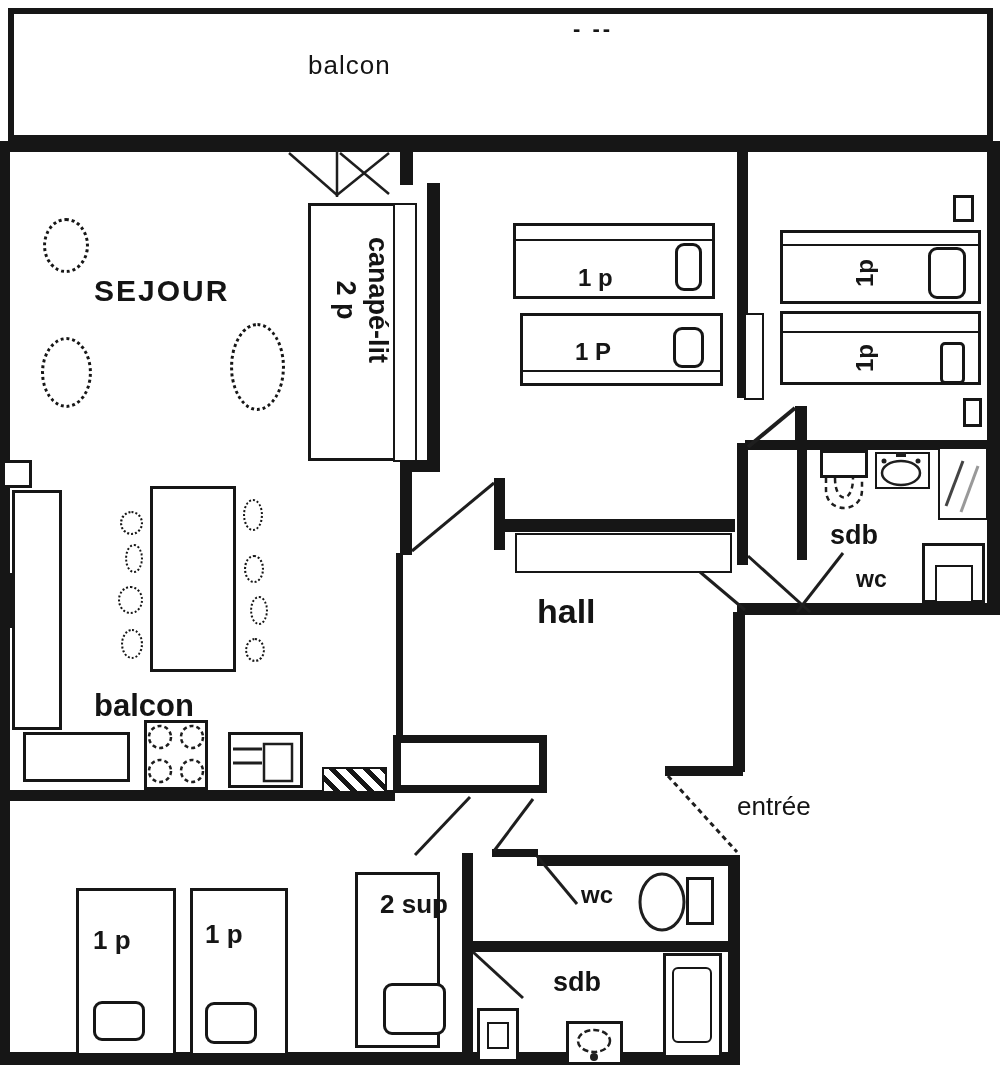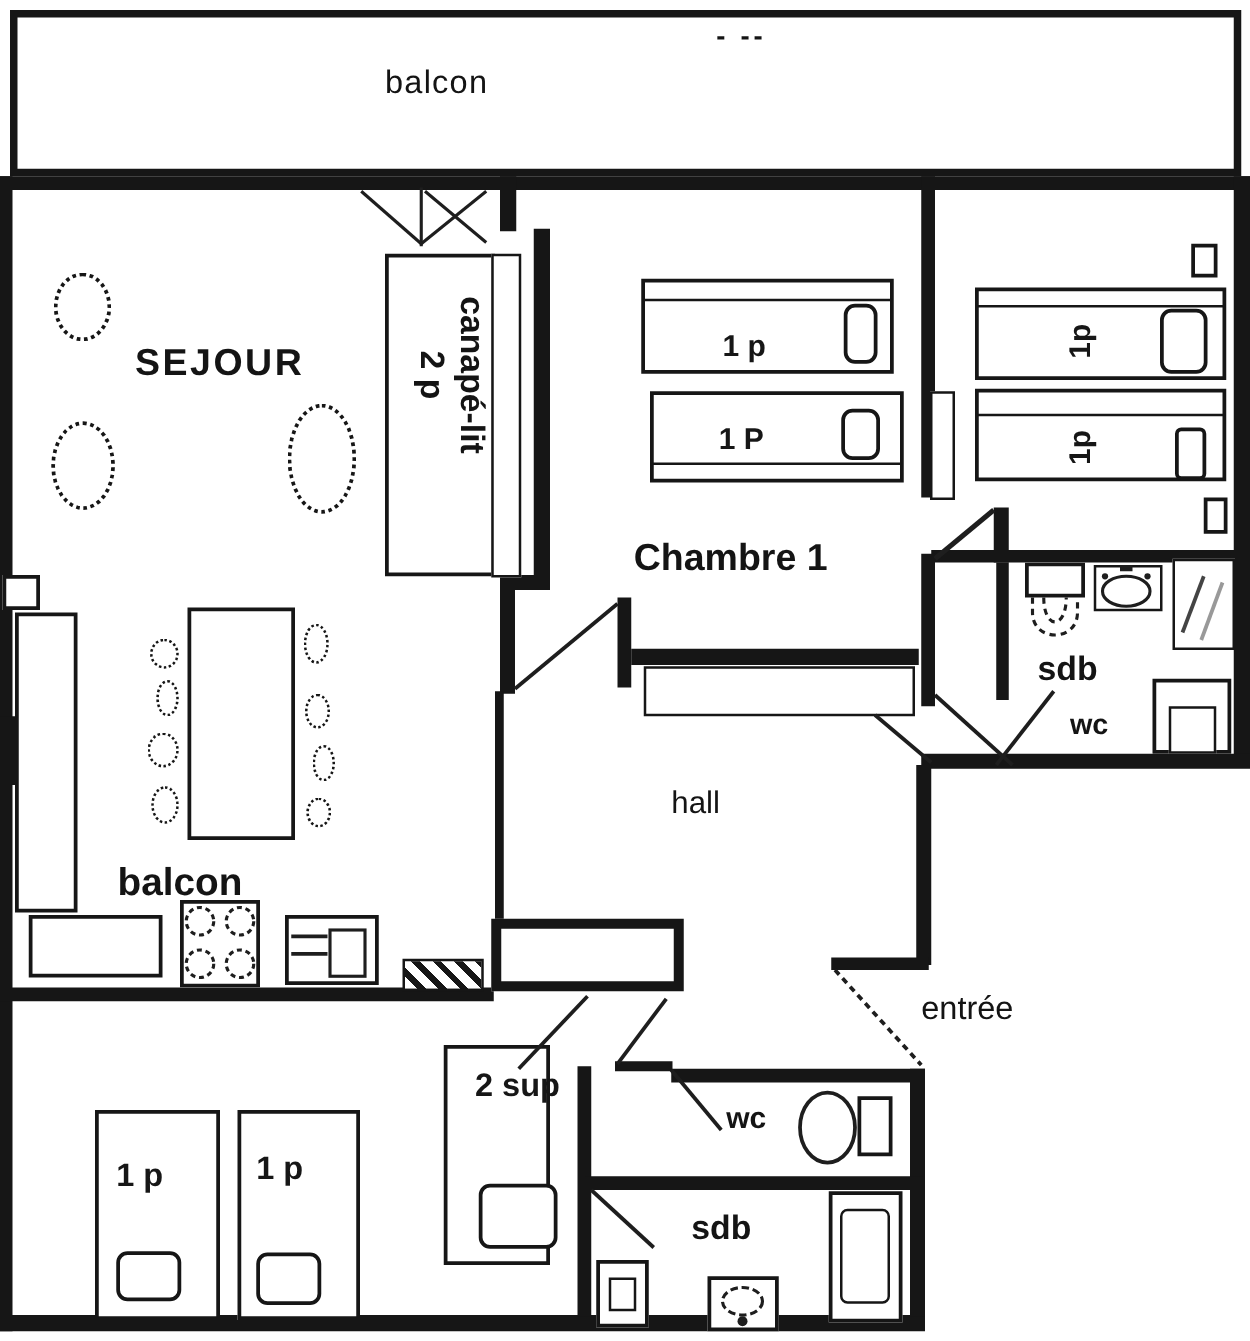--- a/index.html
+++ b/index.html
@@ -113,21 +113,21 @@
   <div class="box" style="left:935px;top:565px;width:38px;height:38px;border-width:2px;"></div>
 
   <div class="bed" style="left:76px;top:888px;width:100px;height:168px;">
     <span class="bed-label" style="left:14px;top:34px;font-size:26px;">1 p</span>
     <div class="pillow" style="left:14px;top:110px;width:52px;height:40px;"></div>
   </div>
   <div class="bed" style="left:190px;top:888px;width:98px;height:168px;">
     <span class="bed-label" style="left:12px;top:28px;font-size:26px;">1 p</span>
     <div class="pillow" style="left:12px;top:111px;width:52px;height:42px;"></div>
   </div>
-  <div class="bed" style="left:355px;top:836px;width:85px;height:176px;">
+  <div class="bed" style="left:355px;top:872px;width:85px;height:176px;">
     <span class="bed-label" style="left:22px;top:14px;font-size:26px;">2 sup</span>
     <div class="pillow" style="left:25px;top:108px;width:63px;height:52px;"></div>
   </div>
 
   <div class="box" style="left:686px;top:877px;width:28px;height:48px;"></div>
   <div class="box" style="left:477px;top:1008px;width:42px;height:54px;"></div>
   <div class="box" style="left:487px;top:1022px;width:22px;height:27px;border-width:2px;"></div>
   <div class="box" style="left:566px;top:1021px;width:57px;height:44px;"></div>
   <div class="box" style="left:663px;top:953px;width:59px;height:105px;"></div>
   <div class="box" style="left:672px;top:967px;width:40px;height:76px;border-width:2px;border-radius:6px;"></div>
@@ -183,29 +183,28 @@
 
     <g>
       <line x1="233" y1="749" x2="262" y2="749" stroke="#1e1e1e" stroke-width="3"></line>
       <line x1="233" y1="763" x2="262" y2="763" stroke="#1e1e1e" stroke-width="3"></line>
       <rect x="264" y="744" width="28" height="37" stroke="#1e1e1e" stroke-width="2.5" fill="none"></rect>
     </g>
   </svg>
 
   <div class="lbl" style="left:308px;top:50px;font-size:26px;font-weight:500;letter-spacing:1px;">balcon</div>
   <div class="lbl" style="left:573px;top:16px;font-size:22px;font-weight:700;letter-spacing:3px;">- --</div>
-  <div class="lbl" style="left:108px;top:274px;font-size:30px;font-weight:700;letter-spacing:2px;">SEJOUR</div>
+  <div class="lbl" style="left:94px;top:274px;font-size:30px;font-weight:700;letter-spacing:2px;">SEJOUR</div>
 
   <div class="lbl rot-cw" style="left:272px;top:268px;width:180px;height:64px;font-size:27px;font-weight:700;text-align:center;line-height:32px;">
     <span style="display:block;">canapé-lit</span>
     <span style="display:block;">2 p</span>
   </div>
 
-  <div class="lbl" style="left:507px;top:430px;font-size:30px;font-weight:700;">Chambre 1</div>
   <div class="lbl" style="left:94px;top:688px;font-size:31px;font-weight:700;">balcon</div>
-  <div class="lbl" style="left:537px;top:628px;font-size:25px;font-weight:400;">hall</div>
+  <div class="lbl" style="left:537px;top:592px;font-size:34px;font-weight:700;">hall</div>
   <div class="lbl" style="left:737px;top:791px;font-size:26px;font-weight:500;">entrée</div>
   <div class="lbl" style="left:830px;top:520px;font-size:27px;font-weight:600;">sdb</div>
   <div class="lbl" style="left:856px;top:566px;font-size:23px;font-weight:700;">wc</div>
   <div class="lbl" style="left:581px;top:881px;font-size:24px;font-weight:700;">wc</div>
   <div class="lbl" style="left:553px;top:967px;font-size:27px;font-weight:600;">sdb</div>
 
 </div>
 
 </body></html>

